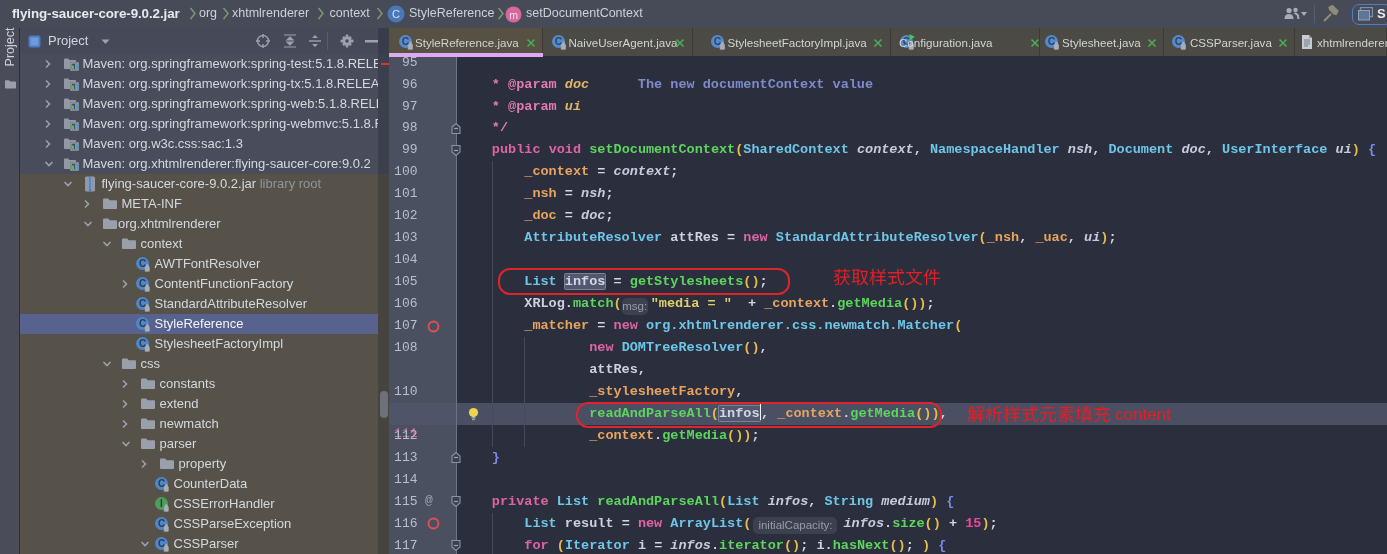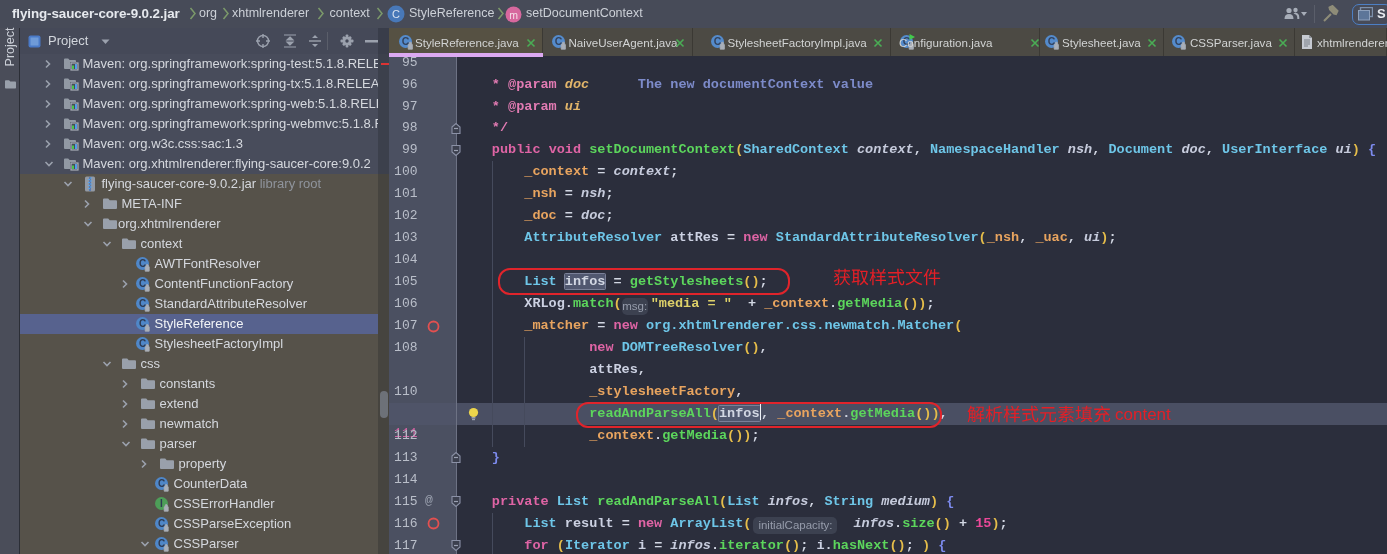--- a/index.html
+++ b/index.html
@@ -438,21 +438,21 @@
 <div class="cl" style="top:293.05px">        <i class="v">XRLog</i>.<i class="m">match</i><i class="b">(</i><span class="pill" style="width:26px;margin-left:0;margin-right:3px">msg:</span><i class="s">"media = "</i>  + <i class="f">_context</i>.<i class="m">getMedia</i><i class="b">())</i>;</div>
 <div class="cl" style="top:315.00px">        <i class="f">_matcher</i> = <i class="k">new</i> <i class="t">org.xhtmlrenderer.css.newmatch.Matcher</i><i class="b">(</i></div>
 <div class="cl" style="top:336.95px">                <i class="k">new</i> <i class="t">DOMTreeResolver</i><i class="b">()</i>,</div>
 <div class="cl" style="top:358.90px">                <i class="v">attRes</i>,</div>
 <div class="cl" style="top:380.85px">                <i class="f">_stylesheetFactory</i>,</div>
 <div class="cl" style="top:402.80px">                <i class="m">readAndParseAll</i><i class="b">(</i><span class="ibox">infos</span><span class="caret"></span>, <i class="f">_context</i>.<i class="m">getMedia</i><i class="b">())</i>,</div>
 <div class="cl" style="top:424.75px">                <i class="f">_context</i>.<i class="m">getMedia</i><i class="b">())</i>;</div>
 <div class="cl" style="top:446.70px">    <i class="br">}</i></div>
 <div class="cl" style="top:468.65px"></div>
 <div class="cl" style="top:490.60px">    <i class="k">private</i> <i class="t">List</i> <i class="m">readAndParseAll</i><i class="b">(</i><i class="t">List</i> <i class="p">infos</i>, <i class="t">String</i> <i class="p">medium</i><i class="b">)</i> <i class="br">{</i></div>
-<div class="cl" style="top:512.55px">        <i class="t">List</i> <i class="v">result</i> = <i class="k">new</i> <i class="t">ArrayList</i><i class="b">(</i><span class="pill" style="width:84px;margin-left:2px;margin-right:16px">initialCapacity:</span><i class="p">infos</i>.<i class="m">size</i><i class="b">()</i> + <i class="n">15</i><i class="b">)</i>;</div>
+<div class="cl" style="top:512.55px">        <i class="t">List</i> <i class="v">result</i> = <i class="k">new</i> <i class="t">ArrayList</i><i class="b">(</i><span class="pill" style="width:84px;margin-left:2px;margin-right:6px">initialCapacity:</span><i class="p">infos</i>.<i class="m">size</i><i class="b">()</i> + <i class="n">15</i><i class="b">)</i>;</div>
 <div class="cl" style="top:534.50px">        <i class="k">for</i> <i class="b">(</i><i class="t">Iterator</i> <i class="v">i</i> = <i class="p">infos</i>.<i class="m">iterator</i><i class="b">()</i>; <i class="v">i</i>.<i class="m">hasNext</i><i class="b">()</i>; <i class="b">)</i> <i class="br">{</i></div>
 
   <div class="redbox" style="left:498px;top:268px;width:292px;height:27px"></div>
   <div class="redbox" style="left:576px;top:402px;width:366px;height:26px"></div>
   <div class="ab" style="left:833px;top:268px"><svg width="108" height="18" viewBox="0 -880 6000 1000" style="overflow:visible" fill="#e41f26">
         <g transform="scale(1,-1)">
           <g transform="translate(0,0)">
             <path d="M709 554C761 518 819 465 846 427L900 468C872 506 812 557 760 590ZM608 596V448L607 413H373V343H601C584 220 527 78 345 -34C364 -47 388 -66 401 -82C551 11 621 125 653 238C704 94 784 -17 904 -78C914 -59 937 -32 954 -18C815 43 729 176 685 343H942V413H678V448V596ZM633 840V760H373V840H299V760H62V692H299V610H373V692H633V615H707V692H942V760H707V840ZM325 590C304 566 278 541 248 517C221 548 186 578 143 606L94 566C136 538 168 509 193 478C146 447 93 418 41 396C55 383 76 361 86 346C135 368 184 395 230 425C246 396 257 365 264 334C215 265 119 190 39 156C55 142 74 117 84 99C148 134 221 192 275 251L276 211C276 109 268 38 244 9C236 -1 227 -6 213 -7C191 -10 153 -10 108 -7C121 -26 130 -53 131 -74C172 -76 209 -76 242 -70C264 -67 282 -57 295 -42C335 5 346 93 346 207C346 296 337 384 287 465C325 494 359 525 386 556Z"></path>
           </g>
           <g transform="translate(1000,0)">

